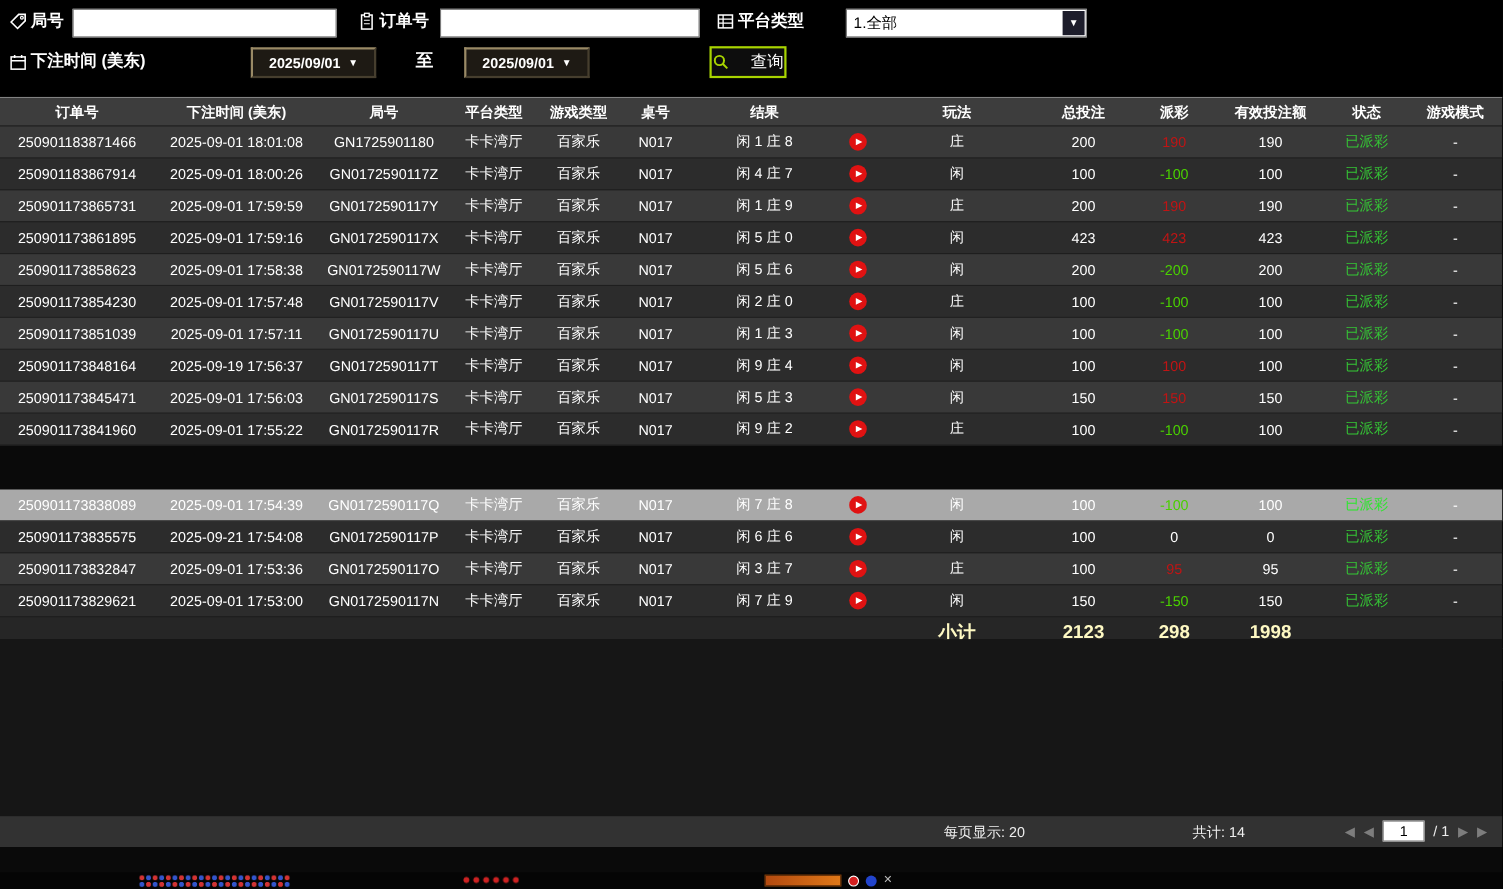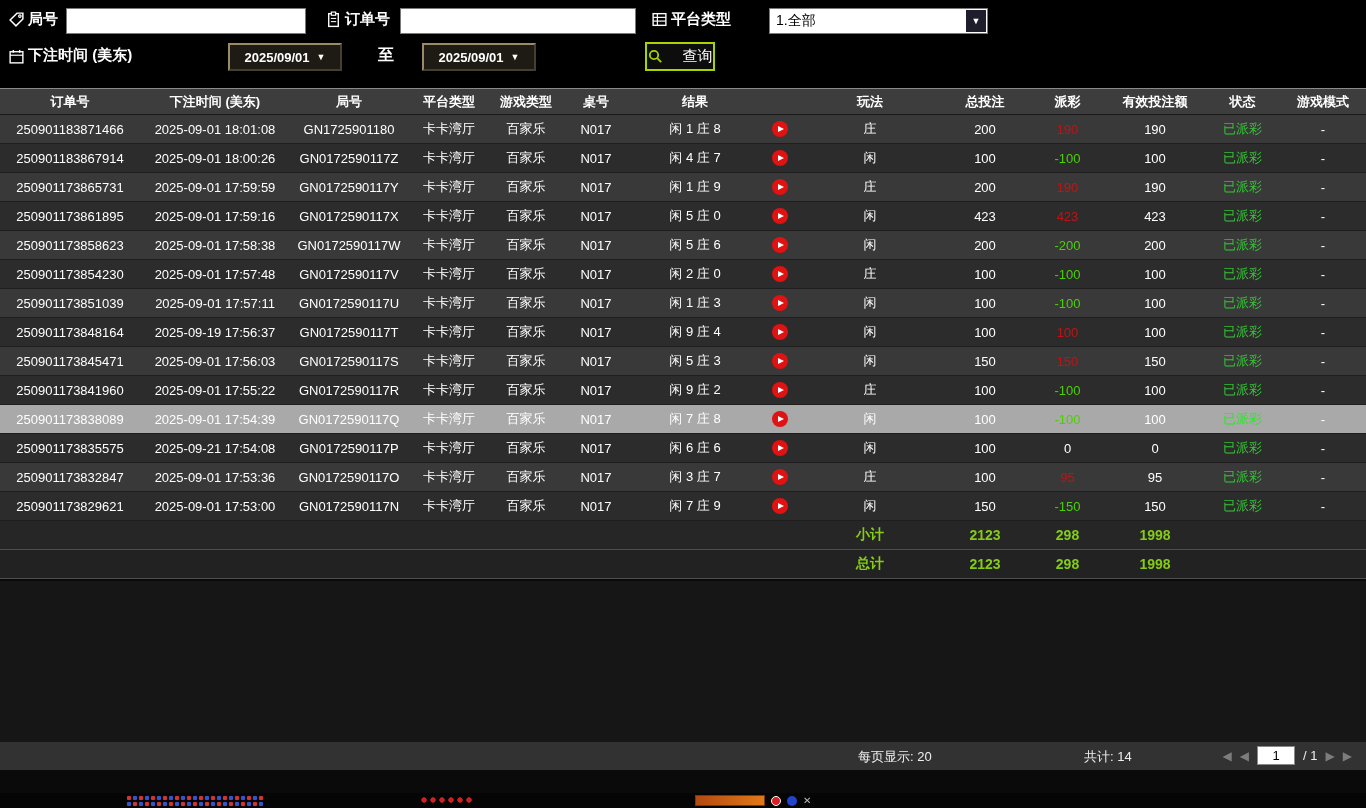--- a/index.html
+++ b/index.html
@@ -45,36 +45,36 @@
     display:flex; align-items:center; justify-content:center;
     font-size:13px; font-weight:bold; color:#fff; white-space:nowrap; overflow:hidden;
   }
   .row { height:29px; border-bottom:1px solid #1e1e1e; }
   .row .cell {
     display:flex; align-items:center; justify-content:center;
     font-size:13px; color:#fff; white-space:nowrap; overflow:hidden;
   }
   .row.odd  { background:#393939; }
   .row.even { background:#2c2c2c; }
-  .row.selected { background:#a9a9a9; }
+  .row.selected { background:#a9a9a9;margin-top:40px; }
   .cell.payout.pos  { color:#c01414; }
   .cell.payout.neg  { color:#4ad000; }
   .cell.payout.zero { color:#ffffff; }
   .cell.status { color:#35c435; }
   .row.selected .cell.status { color:#2ee62e; }
   .play-icon {
     width:16px; height:16px; border-radius:50%; background:#e01212;
     display:inline-flex; align-items:center; justify-content:center; cursor:pointer;
   }
   .play-icon .tri {
     width:0; height:0; margin-left:2px;
     border-left:6px solid #fff; border-top:3.5px solid transparent; border-bottom:3.5px solid transparent;
   }
   .sumrow { background:#262626; border-bottom:1px solid #4e4e4e; }
-  .sumrow .cell { color:#84cc16; font-weight:bold; font-size:14px; }
+  .sumrow .cell { color:#fef9c3; font-weight:bold; font-size:17px; }
   .sumrow.totalrow { background:#222; }
   .filler { position:absolute; left:0; right:0; top:581px; bottom:43px; background:#161616; }
   
   .footer {
     position:absolute; left:0; right:0; top:742px; height:28px; background:#323232;
     font-size:13px; color:#eee;
   }
   .footer .ftext { position:absolute; top:6px; white-space:nowrap; }
   .pager { position:absolute; right:14px; top:4px; display:flex; align-items:center; gap:8px; }
   .pager .pbtn { color:#7d7d7d; font-size:12px; cursor:pointer; user-select:none; }

